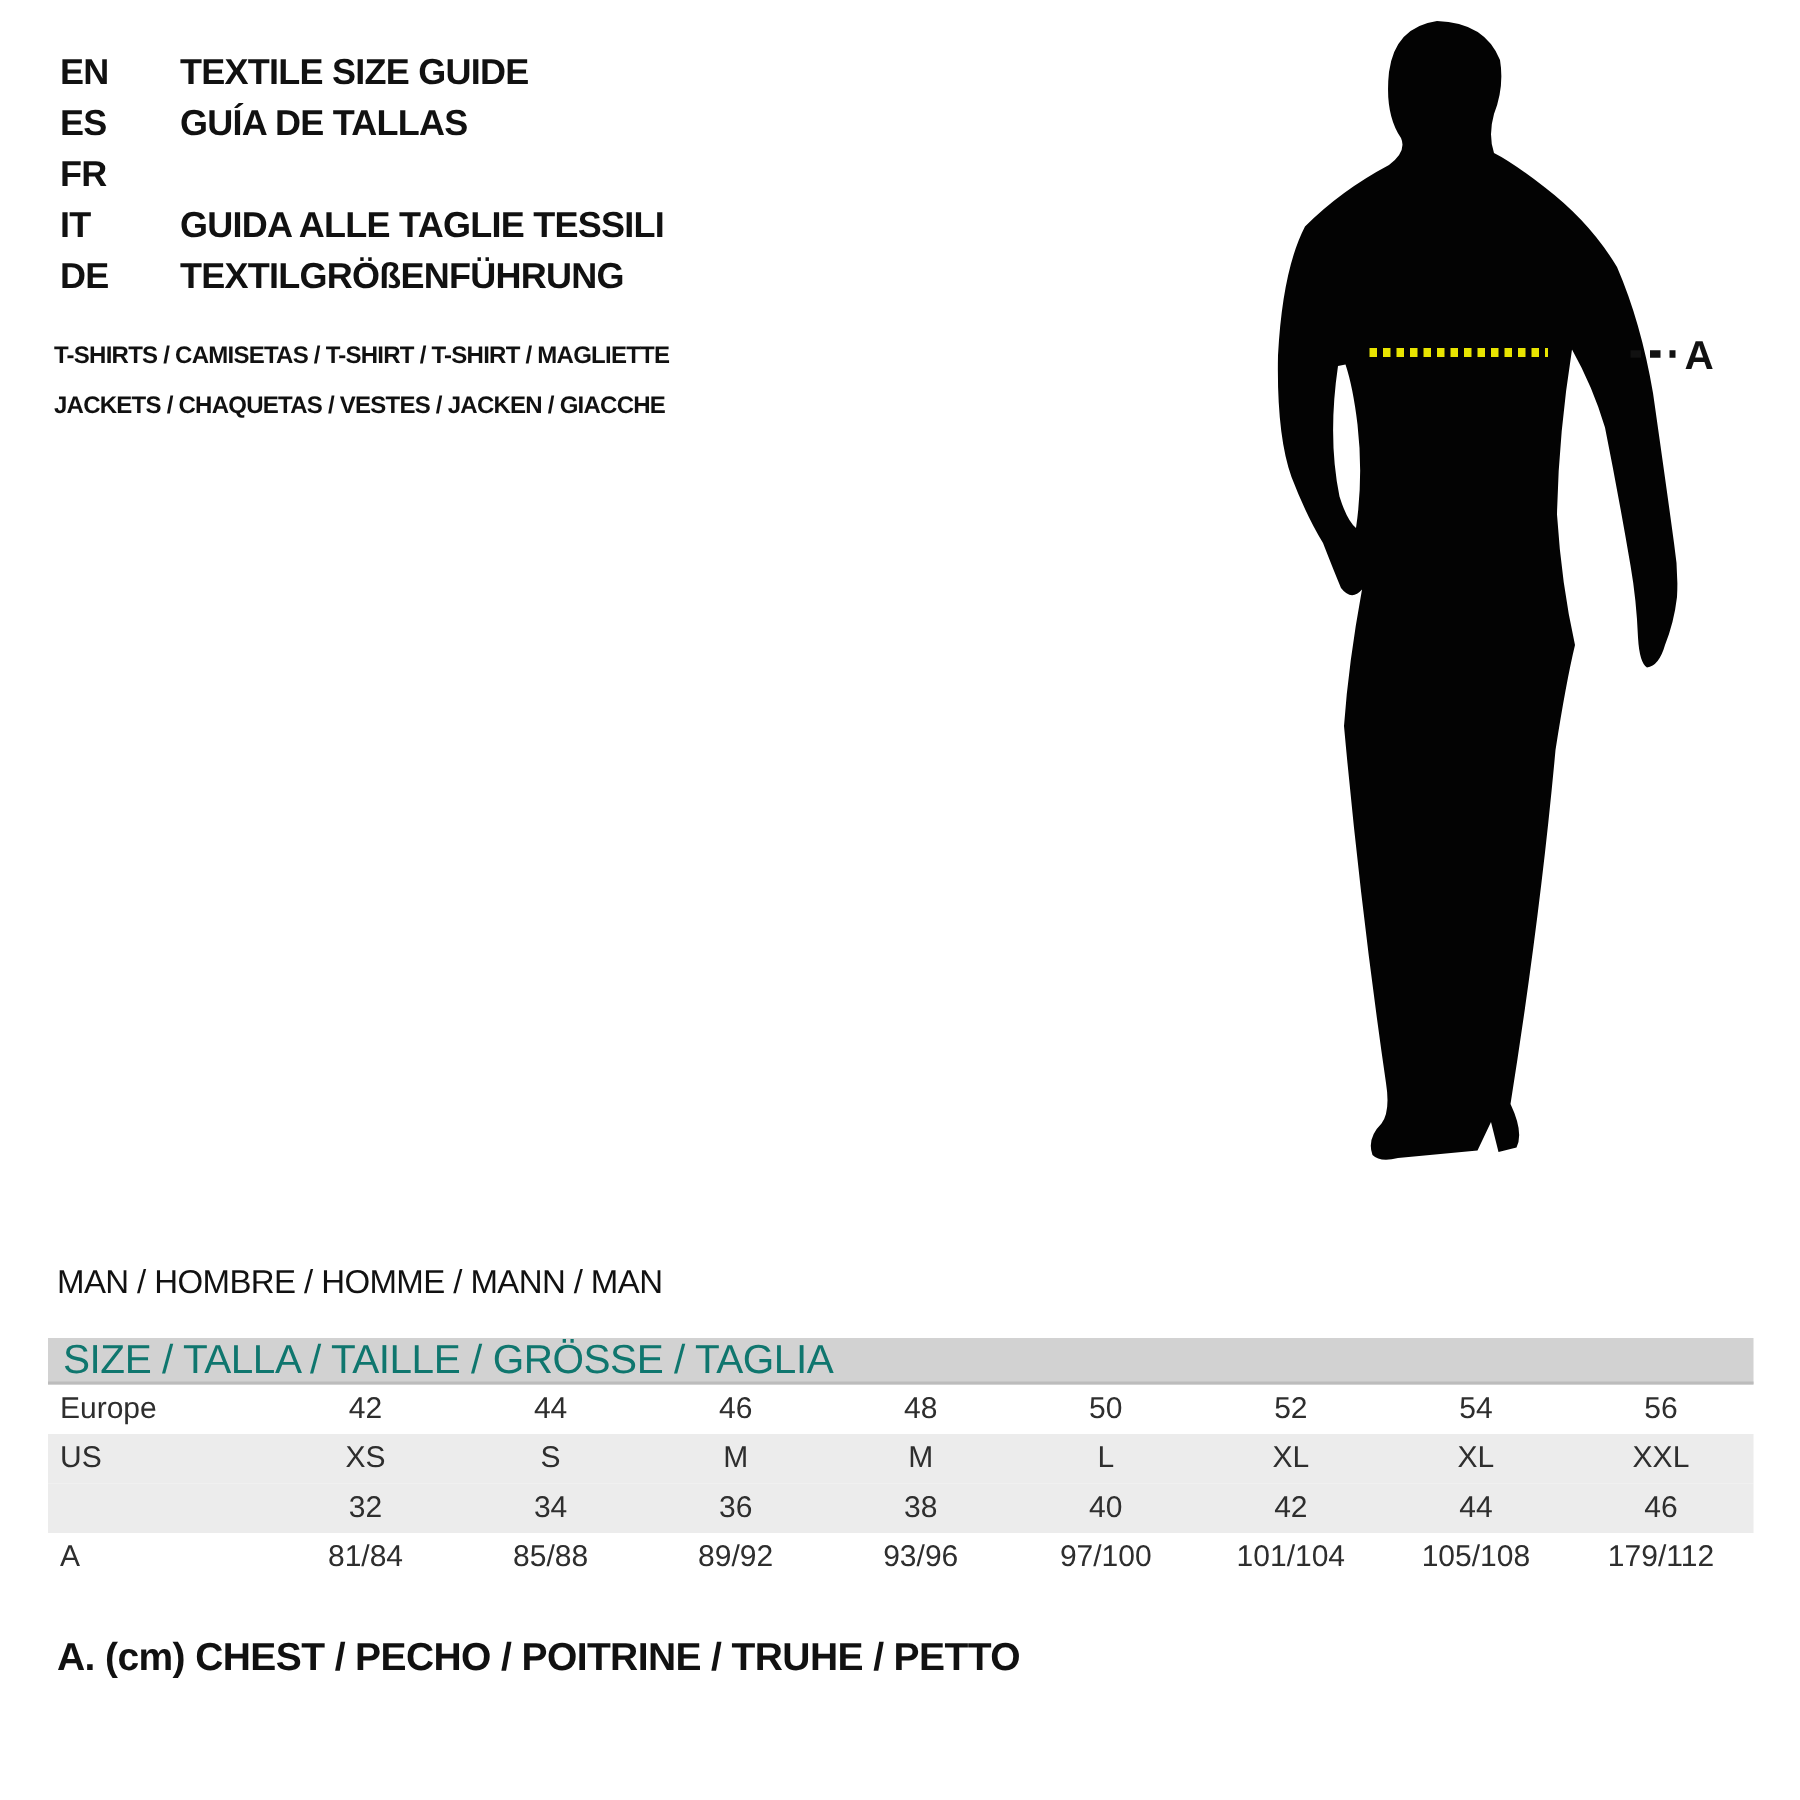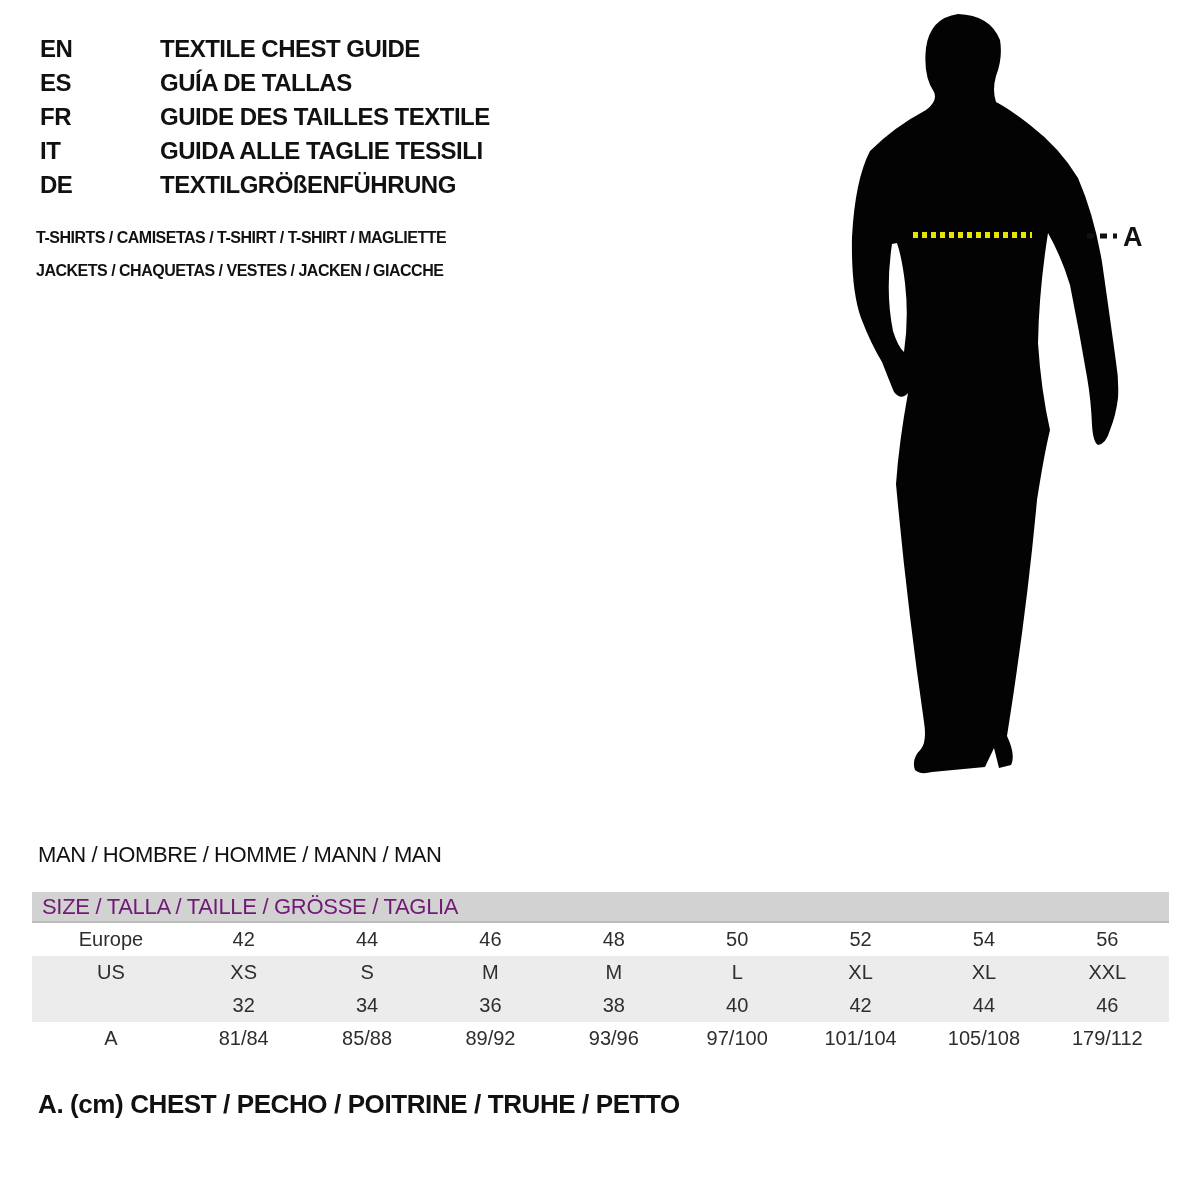--- a/index.html
+++ b/index.html
@@ -3,60 +3,59 @@
 <meta charset="utf-8">
 <style>
   html,body { margin:0; padding:0; background:#ffffff; }
   .page {
     position:relative; width:1200px; height:1200px; background:#ffffff;
     font-family:"Liberation Sans", sans-serif; color:#111; overflow:hidden;
   }
   
   .lang-block { position:absolute; left:40px; top:32px; }
   .lang-row { display:flex; height:34px; align-items:center;
-              font-weight:bold; font-size:24px; letter-spacing:-0.5px;gap:40px; }
+              font-weight:bold; font-size:24px; letter-spacing:-0.5px; }
   .lang-code { width:80px; }
   
   .categories { position:absolute; left:36px; top:221px;
                 font-weight:bold; font-size:16px; line-height:33px; letter-spacing:-0.5px; }
   
   .figure-wrap { position:absolute; left:820px; top:0; width:380px; height:800px; }
   
   .section-title { position:absolute; left:38px; top:842px;
                    font-weight:normal; font-size:22px; letter-spacing:-0.4px; }
   
   .size-table { position:absolute; left:32px; top:892px; width:1137px; }
   .table-header { height:29px; background:#d2d2d2; border-bottom:2px solid #bcbcbc;
                   display:flex; align-items:center; padding-left:10px;
-                  font-size:22px; color:#701a75; letter-spacing:-0.3px; }
+                  font-size:27px; color:#0f766e; letter-spacing:-0.3px; }
   .trow { display:flex; height:33px; align-items:center; font-size:20px; color:#2e2e2e; }
   .trow.shaded { background:#ececec; }
-  .trow .lbl { width:150px; padding-left:8px; box-sizing:border-box;text-align:center; }
+  .trow .lbl { width:150px; padding-left:8px; box-sizing:border-box; }
   .trow .cell { flex:1; text-align:center; }
   
   .footnote { position:absolute; left:38px; top:1089px;
               font-weight:bold; font-size:26px; letter-spacing:-0.4px; }
 </style>
 </head>
 <body>
 
 <div class="page">
 
   <div class="lang-block">
       <div class="lang-row">
         <span class="lang-code">EN</span>
-        <span>TEXTILE CHEST GUIDE</span>
+        <span>TEXTILE SIZE GUIDE</span>
       </div>
       <div class="lang-row">
         <span class="lang-code">ES</span>
         <span>GUÍA DE TALLAS</span>
       </div>
       <div class="lang-row">
         <span class="lang-code">FR</span>
-        <span>GUIDE DES TAILLES TEXTILE</span>
       </div>
       <div class="lang-row">
         <span class="lang-code">IT</span>
         <span>GUIDA ALLE TAGLIE TESSILI</span>
       </div>
       <div class="lang-row">
         <span class="lang-code">DE</span>
         <span>TEXTILGRÖßENFÜHRUNG</span>
       </div>
     </div>

